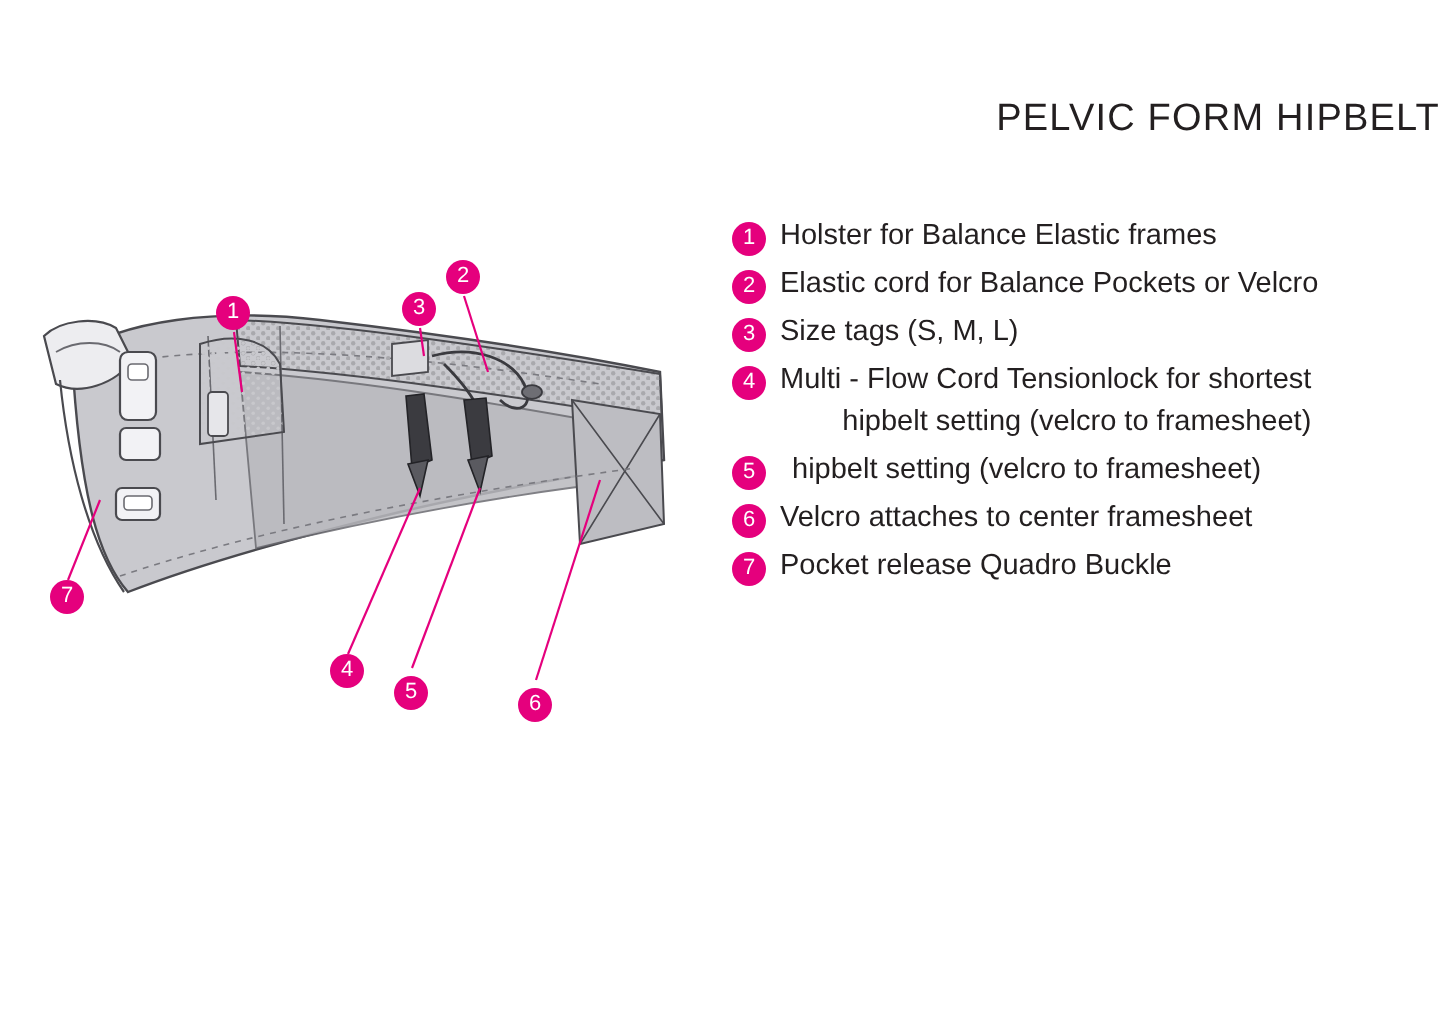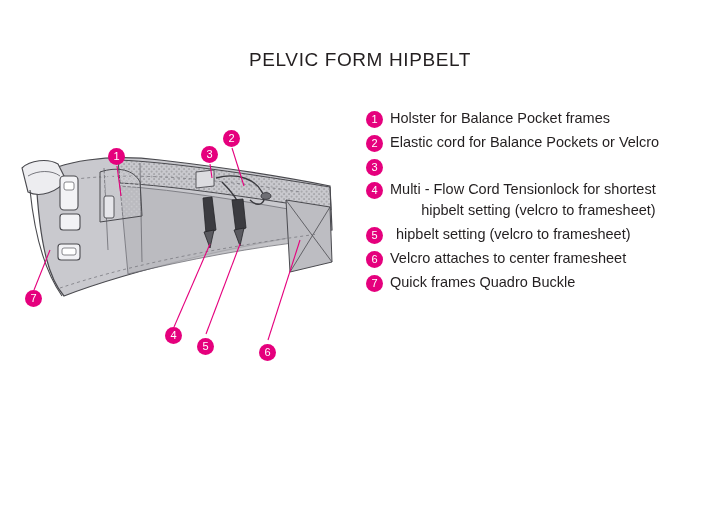--- a/index.html
+++ b/index.html
@@ -12,21 +12,21 @@
     background: #ffffff;
     font-family: "Liberation Sans", sans-serif;
     overflow: hidden;
     position: relative;
   }
   #page-title {
     position: absolute;
     top: 36px;
     left: 0;
     width: 720px;
-    text-align: center;
+    text-align: right;
     font-size: 19px;
     letter-spacing: 0.6px;
     color: #231f20;
     font-weight: normal;
   }
   #legend {
     position: absolute;
     left: 366px;
     top: 108px;
     width: 344px;
@@ -166,43 +166,44 @@
 <div class="callout-num" style="left:223px; top:130px;">2</div>
 <div class="callout-num" style="left:201px; top:146px;">3</div>
 <div class="callout-num" style="left:165px; top:327px;">4</div>
 <div class="callout-num" style="left:197px; top:338px;">5</div>
 <div class="callout-num" style="left:259px; top:344px;">6</div>
 <div class="callout-num" style="left:25px; top:290px;">7</div>
 
 <div id="legend">
   <div class="legend-item">
     <span class="legend-num">1</span>
-    <span class="legend-text"><span>Holster for Balance Pocket frames</span></span>
+    <span class="legend-text"><span>Holster for Balance Elastic frames</span></span>
   </div>
   <div class="legend-item">
     <span class="legend-num">2</span>
     <span class="legend-text"><span>Elastic cord for Balance Pockets or Velcro</span></span>
   </div>
   <div class="legend-item">
     <span class="legend-num">3</span>
+    <span class="legend-text"><span>Size tags (S, M, L)</span></span>
   </div>
   <div class="legend-item">
     <span class="legend-num">4</span>
     <span class="legend-text">
       <span>Multi - Flow Cord Tensionlock for shortest</span>
       <span class="l2">hipbelt setting (velcro to framesheet)</span>
     </span>
   </div>
   <div class="legend-item">
     <span class="legend-num">5</span>
     <span class="legend-text">
       <span class="l2">hipbelt setting (velcro to framesheet)</span>
     </span>
   </div>
   <div class="legend-item">
     <span class="legend-num">6</span>
     <span class="legend-text"><span>Velcro attaches to center framesheet</span></span>
   </div>
   <div class="legend-item">
     <span class="legend-num">7</span>
-    <span class="legend-text"><span>Quick frames Quadro Buckle</span></span>
+    <span class="legend-text"><span>Pocket release Quadro Buckle</span></span>
   </div>
 </div>
 
 </body></html>

